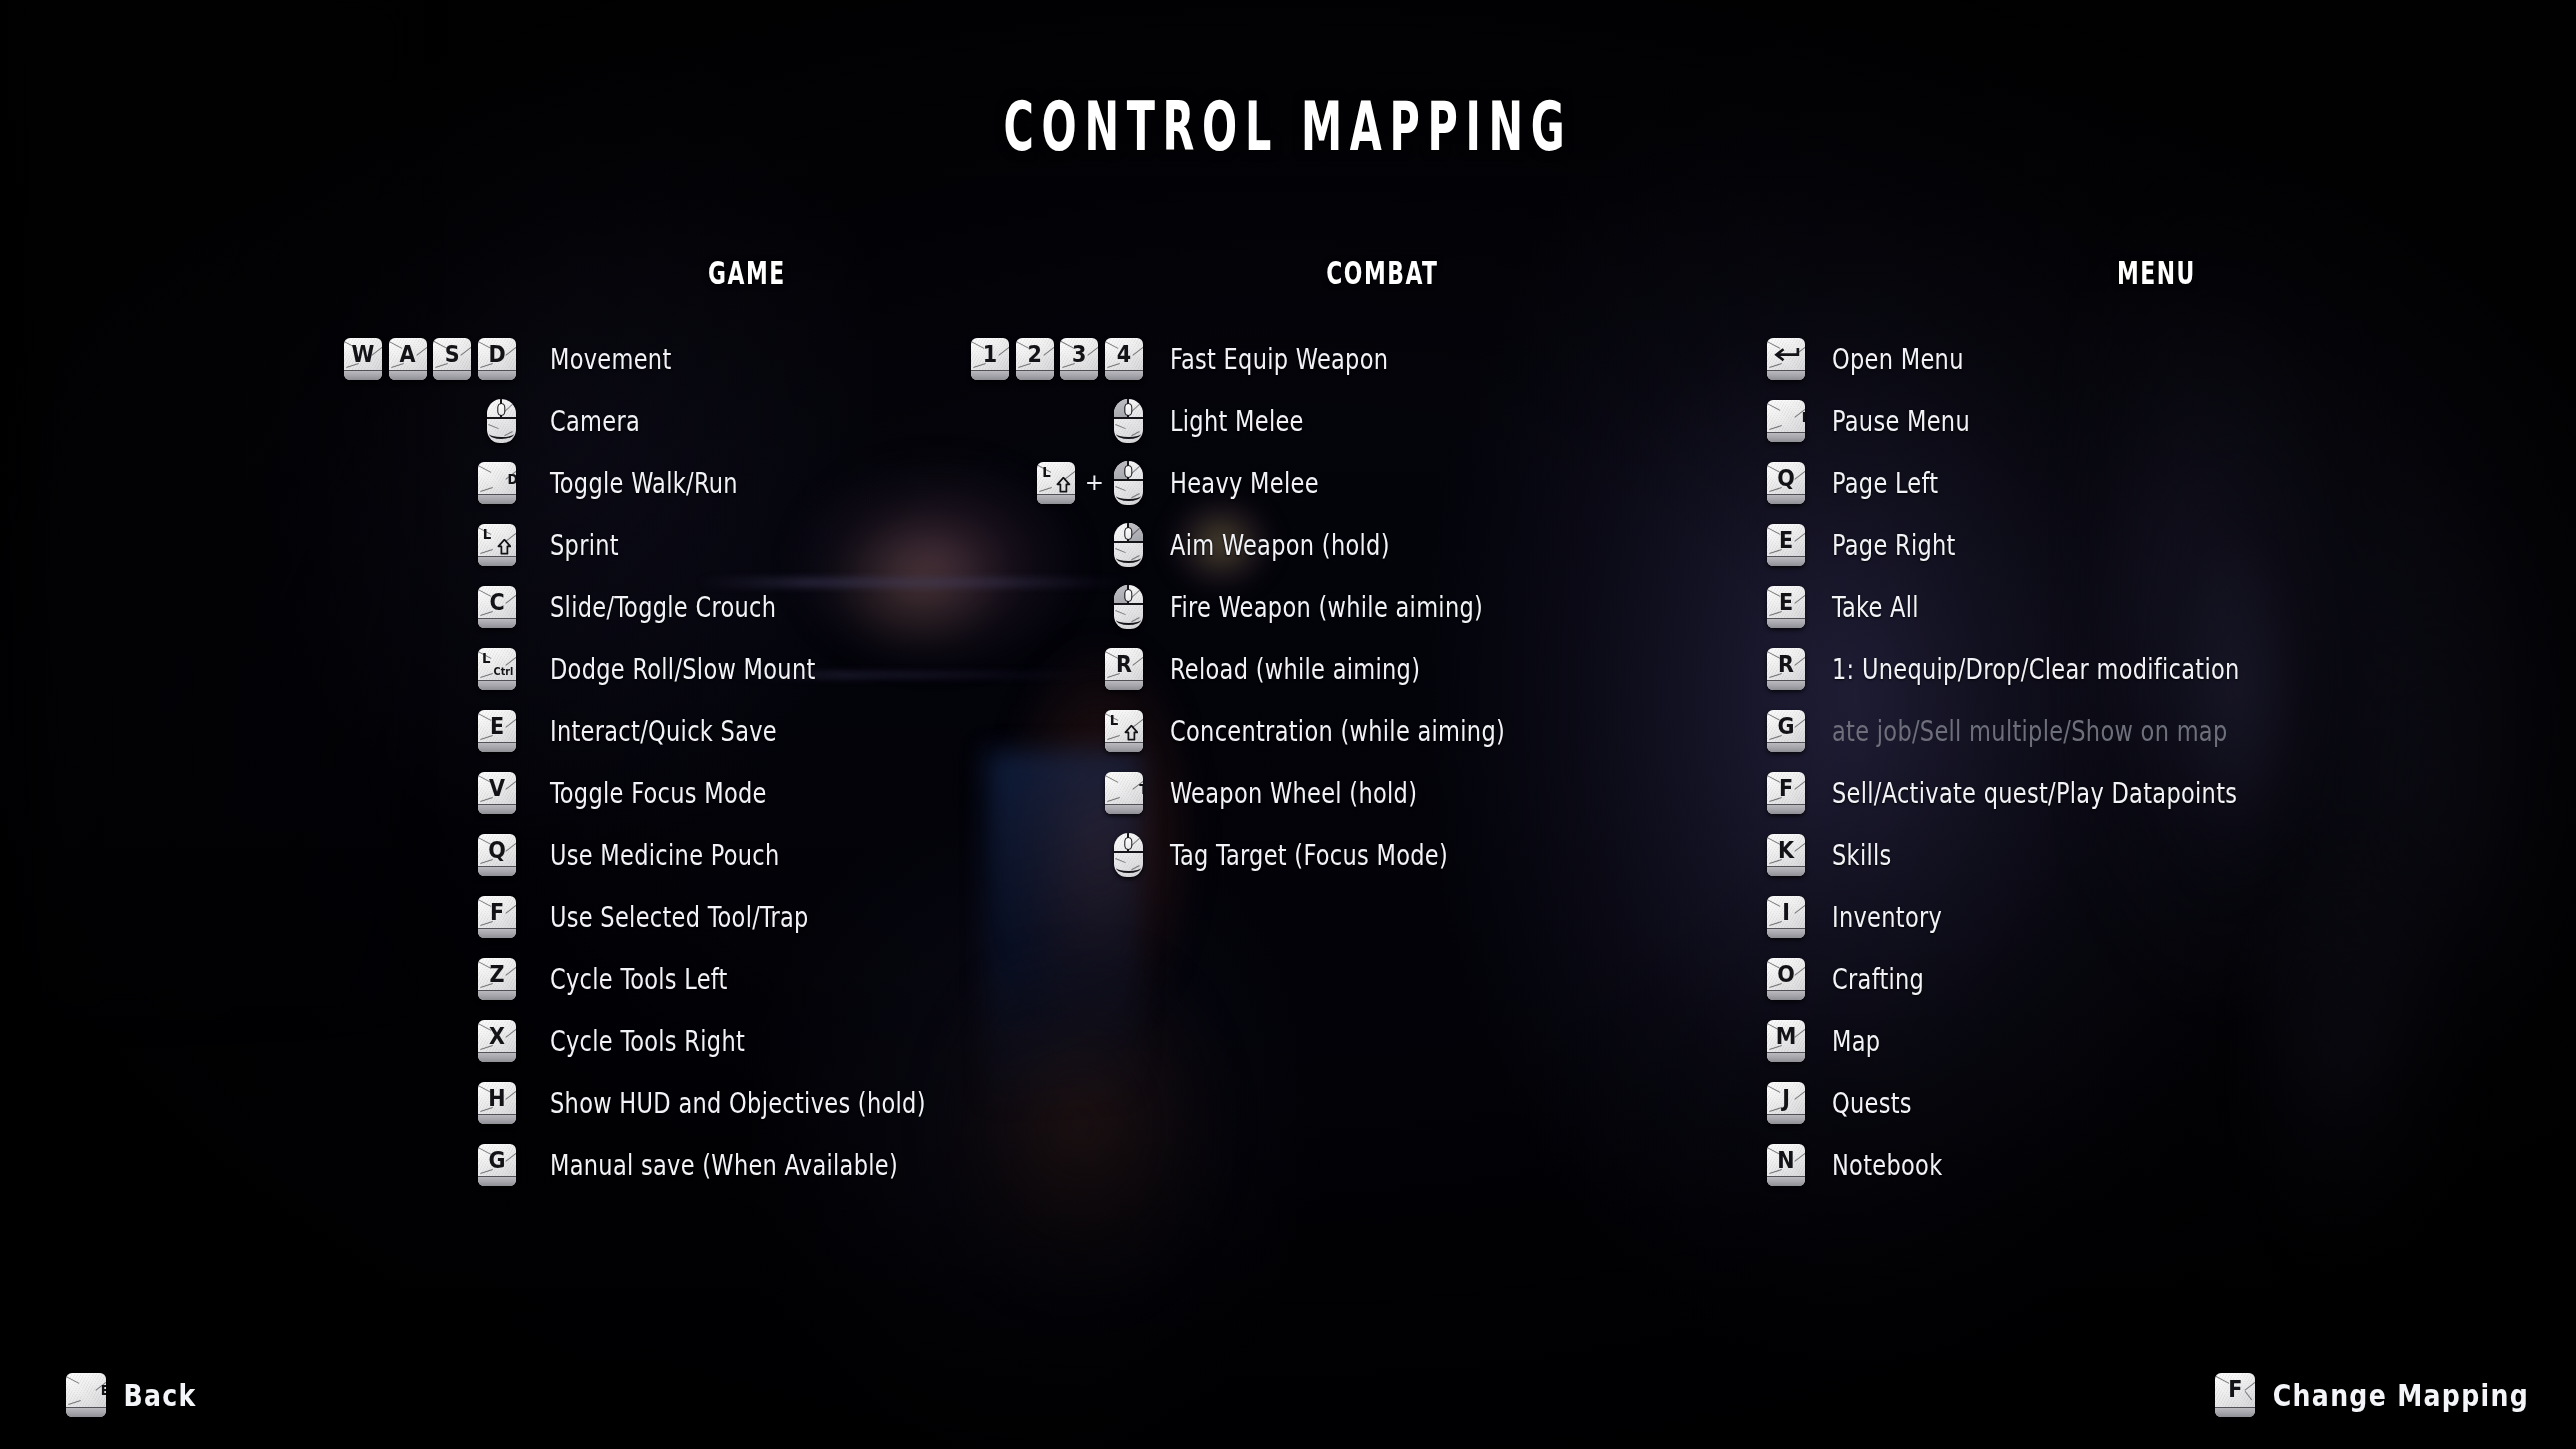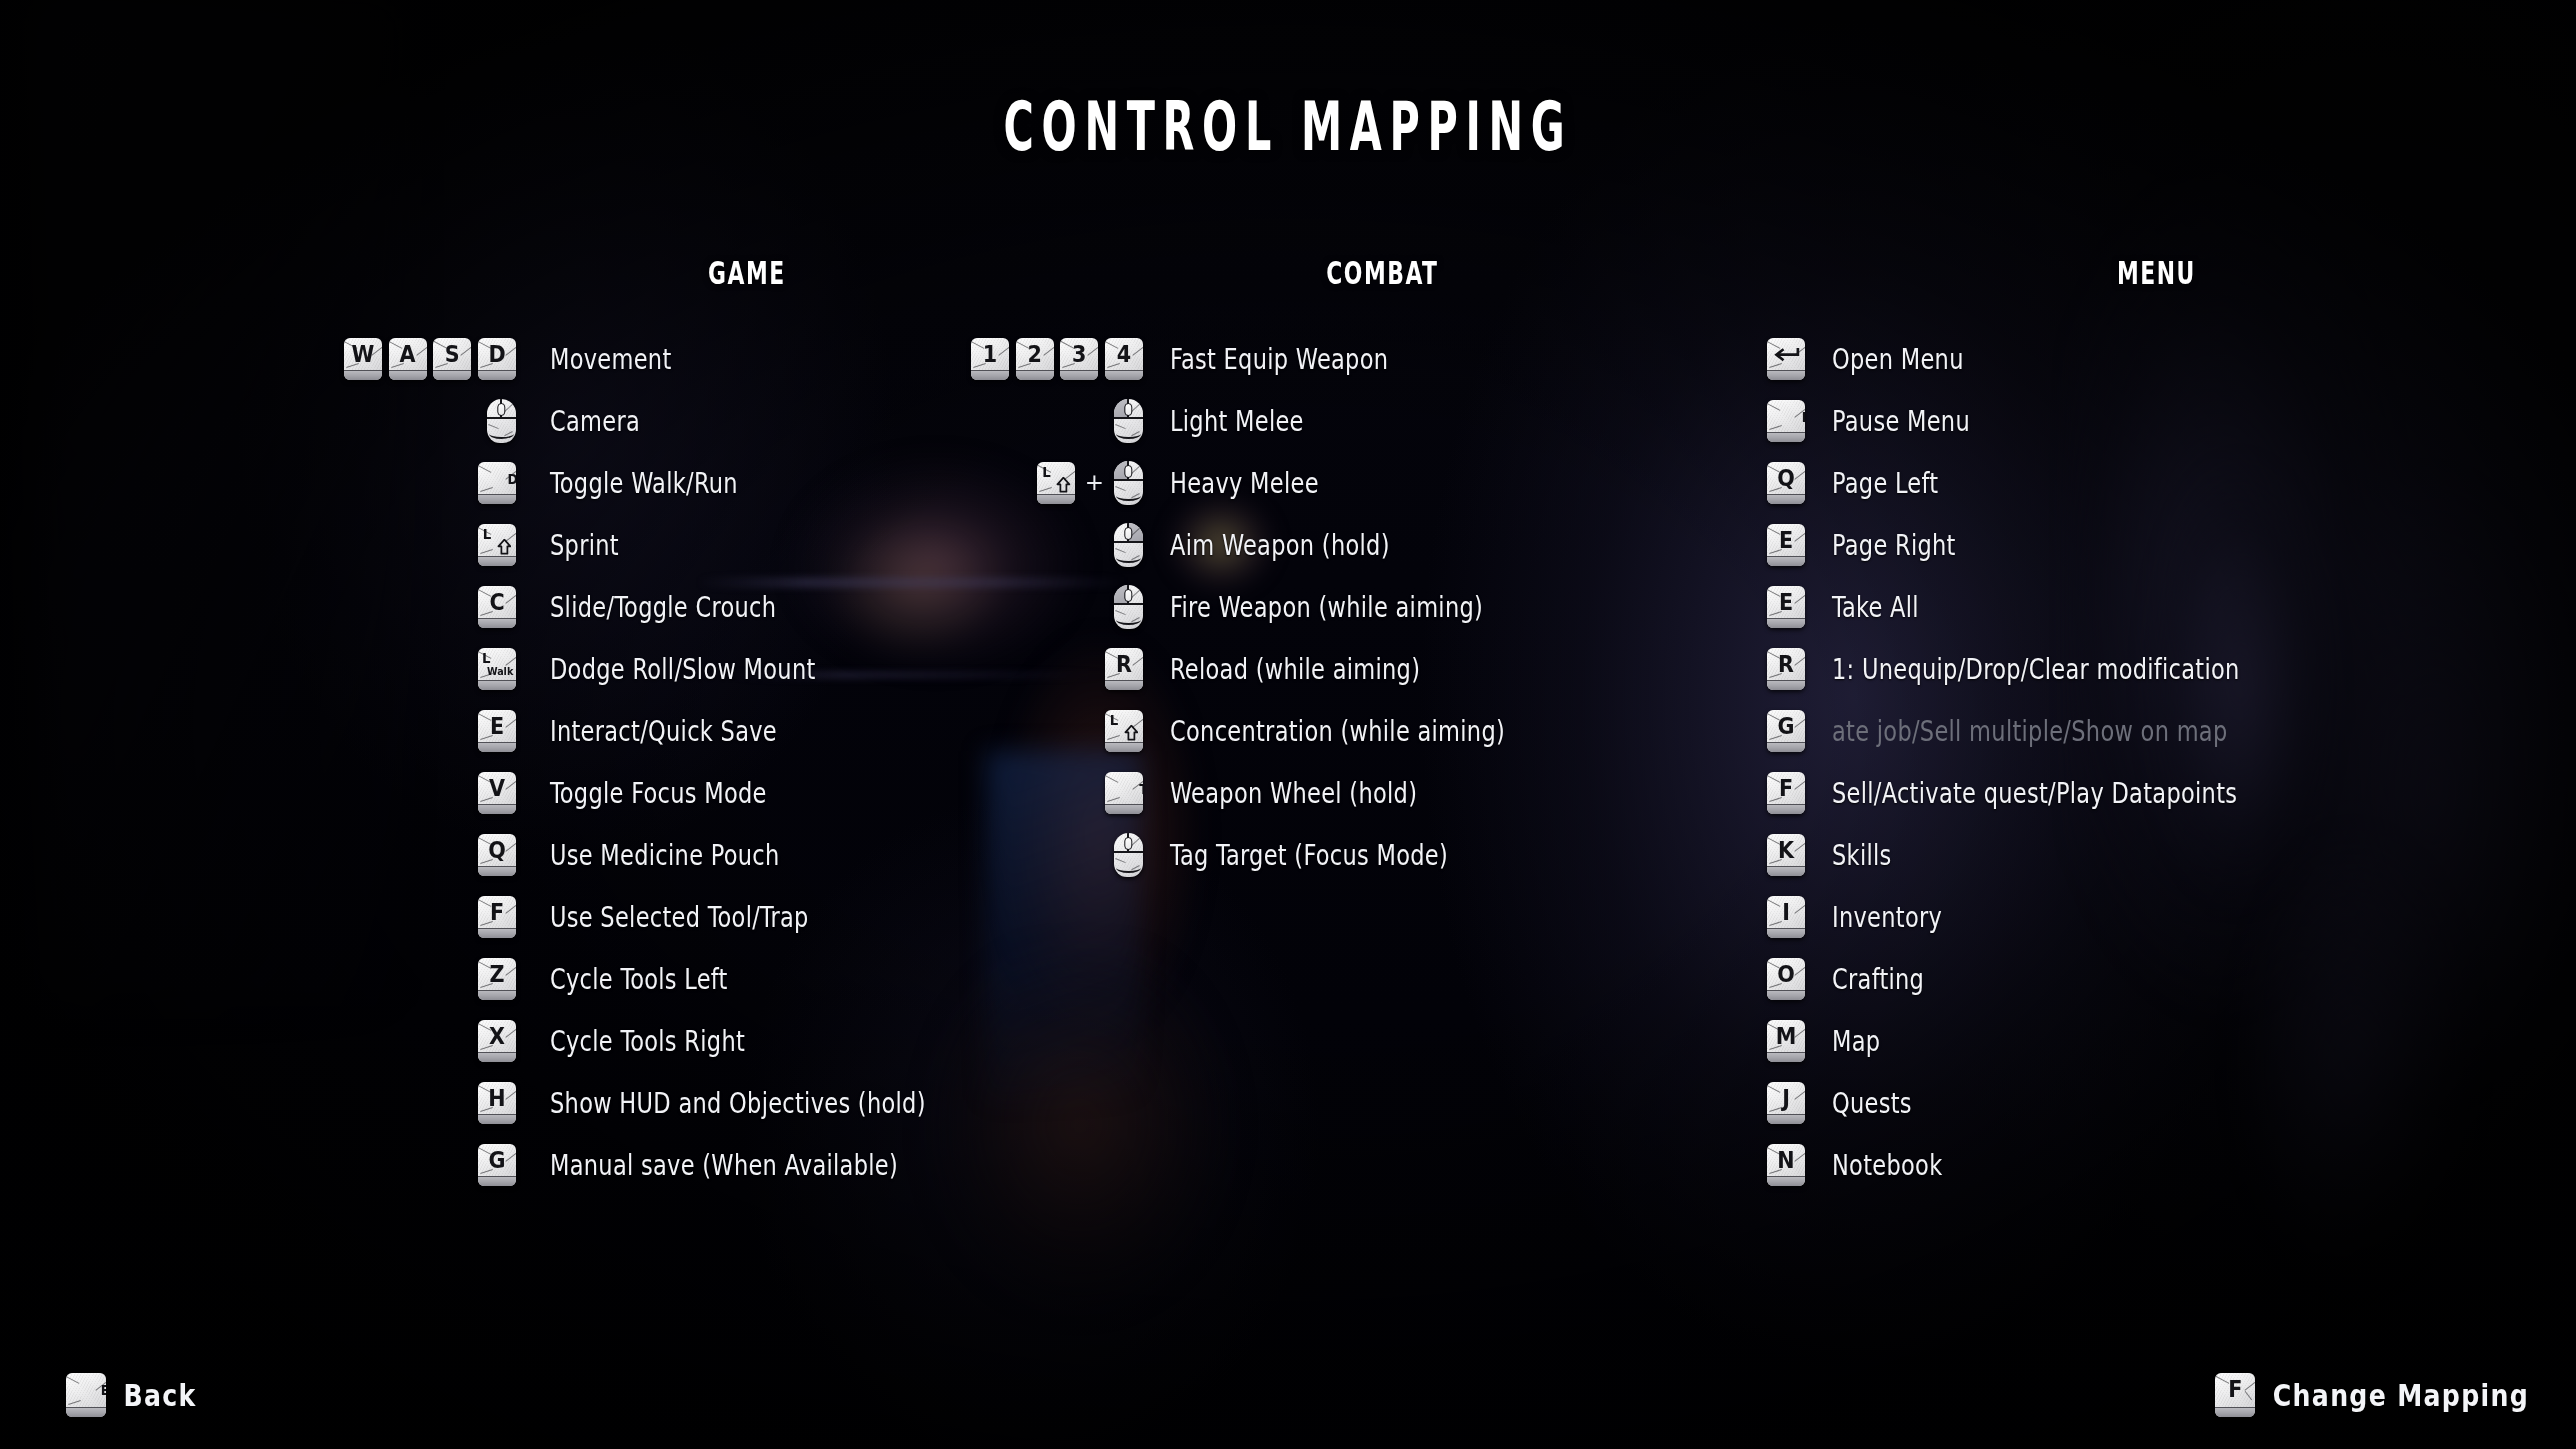--- a/index.html
+++ b/index.html
@@ -452,21 +452,21 @@
             <div class="action">Slide/Toggle Crouch</div>
           </div>
           <div class="row">
             <div class="keys">
               <span class="key">
                 <span class="crack c1"></span>
                 <span class="crack c2"></span>
                 <span class="crack c3"></span>
                 <span class="ctrlwrap">
                   <span class="l">L</span>
-                  <span class="t">Walk</span>
+                  <span class="t">Ctrl</span>
                 </span>
               </span>
             </div>
             <div class="action">Dodge Roll/Slow Mount</div>
           </div>
           <div class="row">
             <div class="keys">
               <span class="key">
                 <span class="crack c1"></span>
                 <span class="crack c2"></span>

